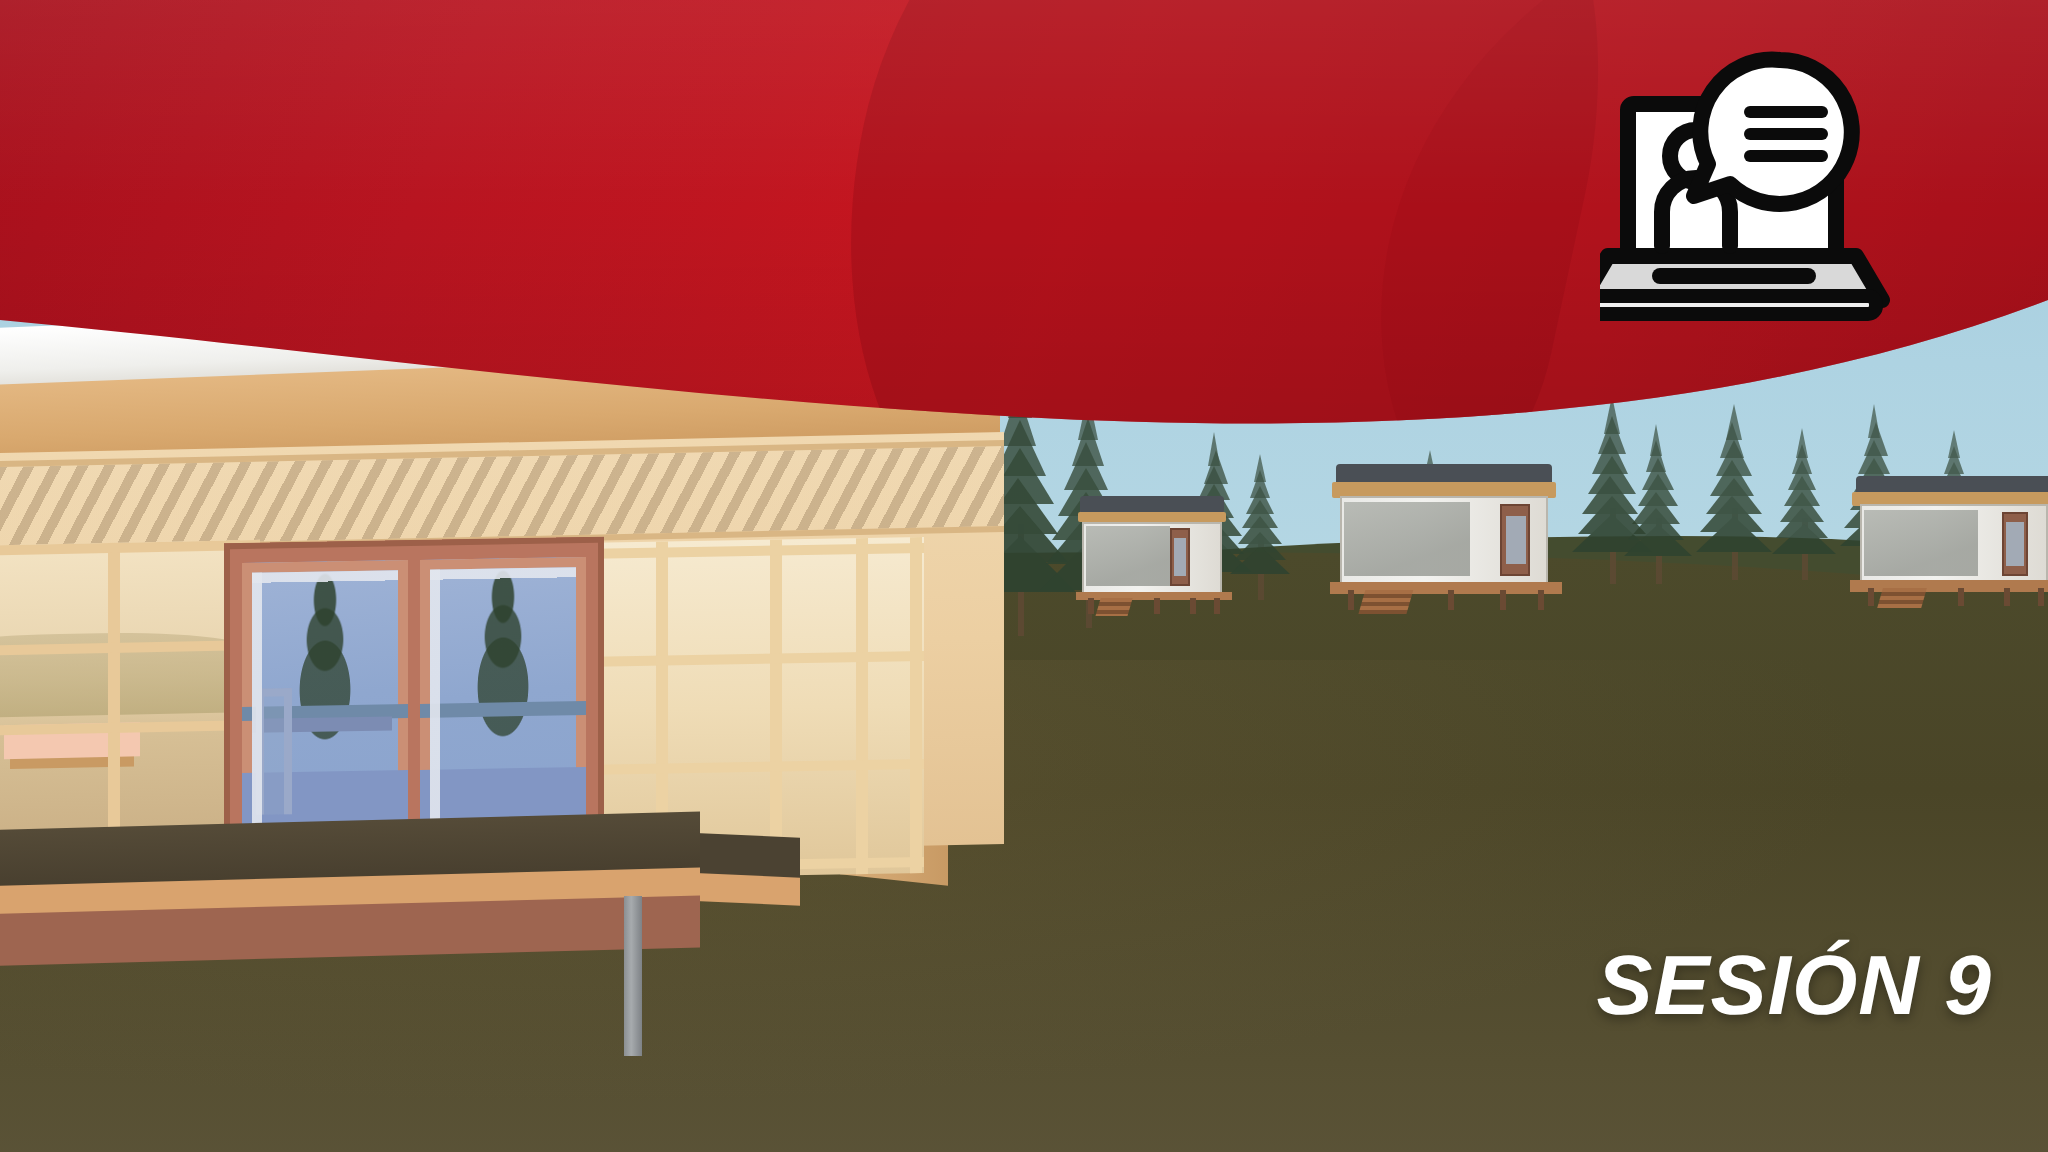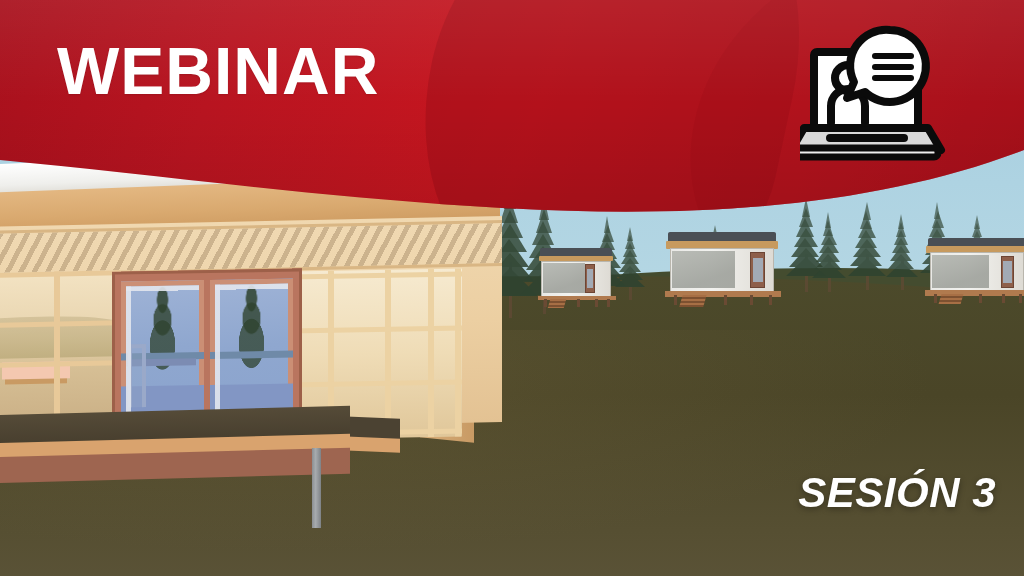--- a/index.html
+++ b/index.html
@@ -529,21 +529,20 @@
       <div class="fg-deck-edge"></div>
       <div class="fg-deck-face"></div>
       <div class="fg-post"></div>
     </div>
   </div>
 
   <div class="banner"></div>
   <div class="banner-shape-a"></div>
   <div class="banner-gloss"></div>
 
-  <div class="title">WEBINAR</div>
 
   <div class="webicon">
     <svg viewBox="0 0 150 146" xmlns="http://www.w3.org/2000/svg">
 
       <g>
         <rect x="14" y="30" width="104" height="76" rx="3" fill="#ffffff" stroke="#0b0b0b" stroke-width="8"></rect>
       </g>
 
       <g>
         <path d="M4 106 L128 106 L141 128 L-9 128 Z" fill="#d9d9d9" stroke="#0b0b0b" stroke-width="8" stroke-linejoin="round"></path>
@@ -560,15 +559,15 @@
         <path d="M90 8 a36 36 0 1 1 -25 62 l-18 6 l7 -16 A36 36 0 0 1 90 8 Z" fill="#ffffff" stroke="#0b0b0b" stroke-width="8" stroke-linejoin="round"></path>
         <g fill="#0b0b0b">
           <rect x="72" y="31" width="42" height="6" rx="3"></rect>
           <rect x="72" y="42" width="42" height="6" rx="3"></rect>
           <rect x="72" y="53" width="42" height="6" rx="3"></rect>
         </g>
       </g>
     </svg>
   </div>
 
-  <div class="session">SESIÓN 3</div>
+  <div class="session">SESIÓN 9</div>
 
 </div>
 
 </body></html>

